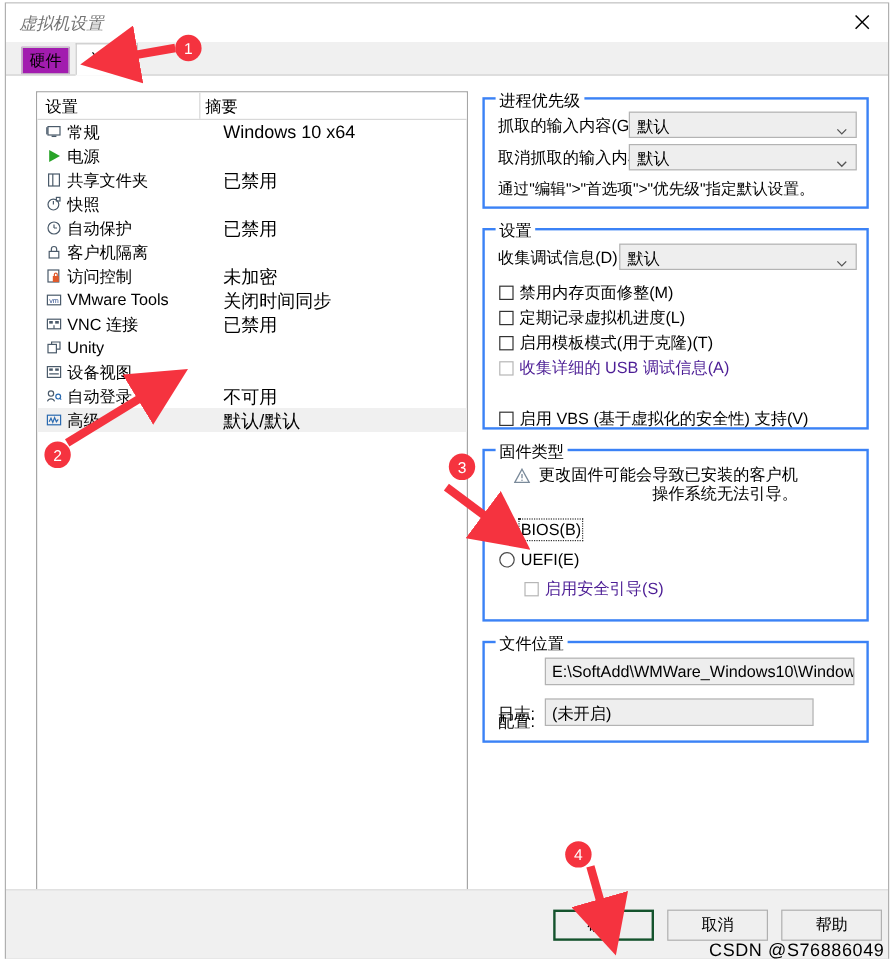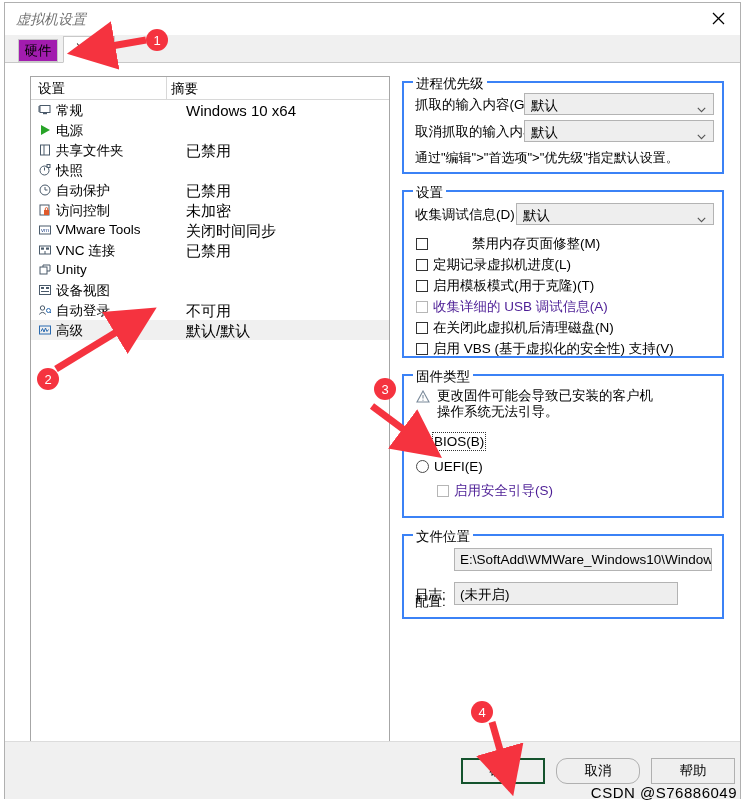--- a/index.html
+++ b/index.html
@@ -254,24 +254,25 @@
     box-sizing: border-box;
     margin-right: 5px;
     flex: 0 0 auto;
   }
   .cbrow.disabled .cbox { border-color: #b6b6b6; }
   .cbrow.disabled .cblabel { color: #4c1d95; }
   .cblabel { font-size: 13.5px; white-space: nowrap; }
 
   .warn-row {
     position: absolute;
-    left: 12px;
+    left: 24px;
     top: 12px;
     display: flex;
     align-items: flex-start;
+    text-align: right;
   }
   .warn-icon { margin-right: 7px; margin-top: 2px; flex: 0 0 auto; }
   .warn-text { font-size: 13.5px; line-height: 16px; white-space: pre-line; }
 
   .radrow {
     position: absolute;
     left: 12px;
     height: 20px;
     display: flex;
     align-items: center;
@@ -339,21 +340,21 @@
     display: flex;
     align-items: center;
     justify-content: center;
     cursor: default;
   }
   .btn.primary {
     border: 2px solid #14532d;
     background: #efefef;
   }
   #btn-ok { left: 456px; }
-  #btn-cancel { left: 551px; border-radius: 11px; }
+  #btn-cancel { left: 551px; }
   #btn-help { left: 646px; }
 
   
   .anno-badge {
     position: absolute;
     width: 22px;
     height: 22px;
     border-radius: 50%;
     background: #f5333f;
     color: #fff;
@@ -461,20 +462,30 @@
           <svg width="16" height="16" viewBox="0 0 16 16">
               <circle cx="8" cy="8" r="5" fill="none" stroke="#4a5a6a" stroke-width="1"></circle>
               <line x1="8" y1="8" x2="8" y2="5" stroke="#4a5a6a" stroke-width="1"></line>
               <line x1="8" y1="8" x2="10.5" y2="8" stroke="#4a5a6a" stroke-width="1"></line>
             </svg>
         </span>
         <span class="row-label">自动保护</span>
         <span class="row-summary">已禁用</span>
       </div>
 
+      <div class="list-row">
+        <span class="row-icon">
+          <svg width="16" height="16" viewBox="0 0 16 16">
+              <rect x="4" y="7.5" width="8" height="5.5" fill="none" stroke="#4a5a6a" stroke-width="1"></rect>
+              <path d="M5.8 7.5 V5.6 a2.2 2.2 0 0 1 4.4 0 V7.5" fill="none" stroke="#4a5a6a" stroke-width="1"></path>
+            </svg>
+        </span>
+        <span class="row-label">客户机隔离</span>
+        <span class="row-summary"></span>
+      </div>
 
       <div class="list-row">
         <span class="row-icon">
           <svg width="16" height="16" viewBox="0 0 16 16">
               <rect x="3" y="3" width="9" height="10" fill="none" stroke="#4a5a6a" stroke-width="1"></rect>
               <rect x="7" y="8" width="5" height="5" fill="#e05a2b"></rect>
               <path d="M8.3 8 V6.8 a1.2 1.2 0 0 1 2.4 0 V8" fill="none" stroke="#e05a2b" stroke-width="1"></path>
             </svg>
         </span>
         <span class="row-label">访问控制</span>
@@ -588,39 +599,35 @@
         <div class="field-label" style="left:11px; top:14px;">收集调试信息(D):</div>
         <div class="combo" style="left:112px; top:11px; width:198px;">
           <span class="cval">默认</span>
           <span class="carrow">
             <svg width="9" height="6" viewBox="0 0 9 6">
                 <polyline points="0.8,0.8 4.5,4.6 8.2,0.8" fill="none" stroke="#555" stroke-width="1.1"></polyline>
               </svg>
           </span>
         </div>
 
-        <div class="cbrow" style="top:42px;gap:39px;">
+        <div class="cbrow" style="top:42px;">
           <span class="cbox"></span>
           <span class="cblabel">禁用内存页面修整(M)</span>
         </div>
         <div class="cbrow" style="top:63px;align-items:center;">
           <span class="cbox"></span>
           <span class="cblabel">定期记录虚拟机进度(L)</span>
         </div>
         <div class="cbrow" style="top:84px;">
           <span class="cbox"></span>
           <span class="cblabel">启用模板模式(用于克隆)(T)</span>
         </div>
         <div class="cbrow disabled" style="top:105px;">
           <span class="cbox"></span>
           <span class="cblabel">收集详细的 USB 调试信息(A)</span>
-        </div>
-        <div class="cbrow" style="top:126px;">
-          <span class="cbox"></span>
-          <span class="cblabel">在关闭此虚拟机后清理磁盘(N)</span>
         </div>
         <div class="cbrow" style="top:147px;">
           <span class="cbox"></span>
           <span class="cblabel">启用 VBS (基于虚拟化的安全性) 支持(V)</span>
         </div>
       </div>
 
       <div class="groupbox" id="grp-firmware">
         <div class="group-title">固件类型</div>
 

